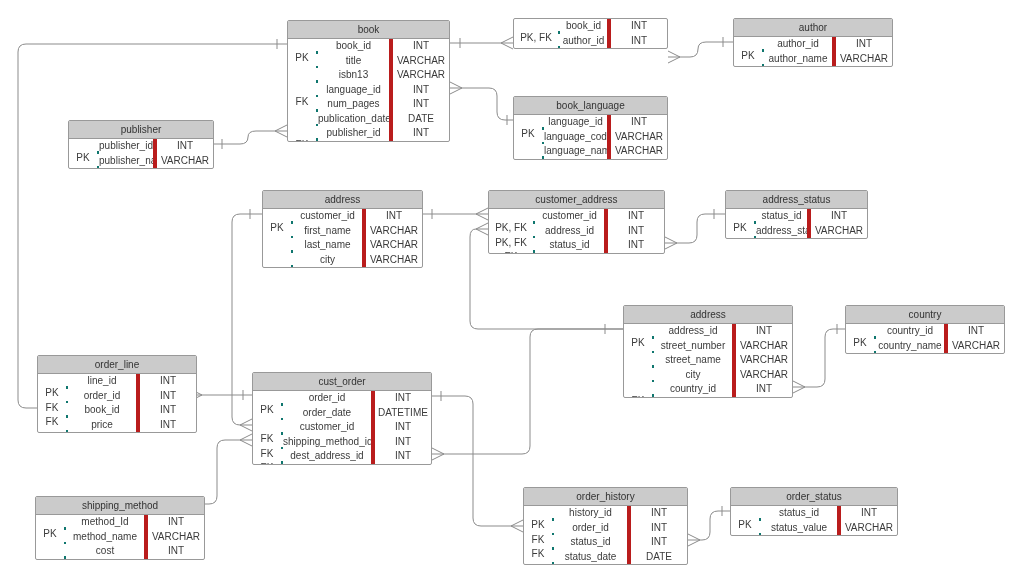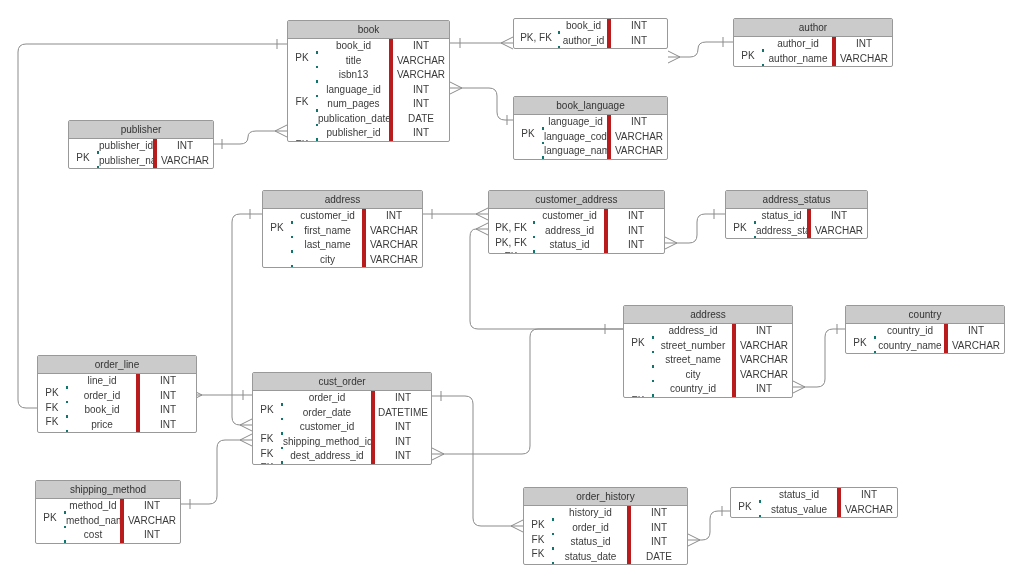--- a/index.html
+++ b/index.html
@@ -283,21 +283,21 @@
           <span class="ckey" style="flex-basis: 30px;">FK</span>
           <span class="cname">shipping_method_id</span>
           <span class="ctype">INT</span>
         </div>
         <div class="erow">
           <span class="ckey" style="flex-basis: 30px;">FK</span>
           <span class="cname">dest_address_id</span>
           <span class="ctype">INT</span>
         </div>
       </div>
-      <div class="etable" style="left: 35px; top: 480px; width: 146px;">
+      <div class="etable" style="left: 35px; top: 496px; width: 170px;">
         <div class="ehead">shipping_method</div>
         <div class="erow">
           <span class="ckey" style="flex-basis: 30px;">PK</span>
           <span class="cname">method_Id</span>
           <span class="ctype">INT</span>
         </div>
         <div class="erow">
           <span class="ckey" style="flex-basis: 30px;"></span>
           <span class="cname">method_name</span>
           <span class="ctype">VARCHAR</span>
@@ -325,20 +325,21 @@
           <span class="cname">status_id</span>
           <span class="ctype">INT</span>
         </div>
         <div class="erow">
           <span class="ckey" style="flex-basis: 30px;"></span>
           <span class="cname">status_date</span>
           <span class="ctype">DATE</span>
         </div>
       </div>
       <div class="etable" style="left: 730px; top: 487px; width: 168px;">
+        <div class="ehead">order_status</div>
         <div class="erow">
           <span class="ckey" style="flex-basis: 30px;">PK</span>
           <span class="cname">status_id</span>
           <span class="ctype">INT</span>
         </div>
         <div class="erow">
           <span class="ckey" style="flex-basis: 30px;"></span>
           <span class="cname">status_value</span>
           <span class="ctype">VARCHAR</span>
         </div>

